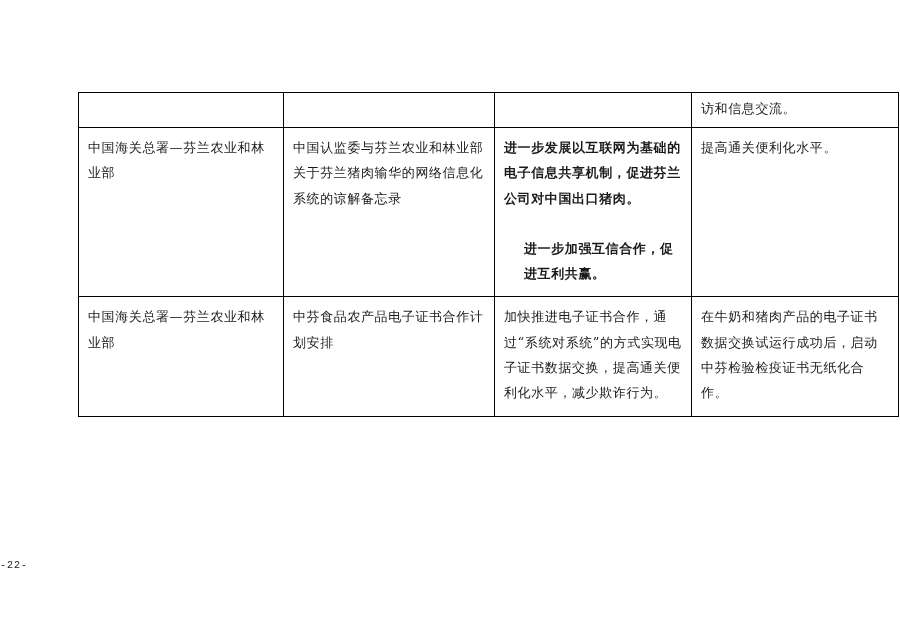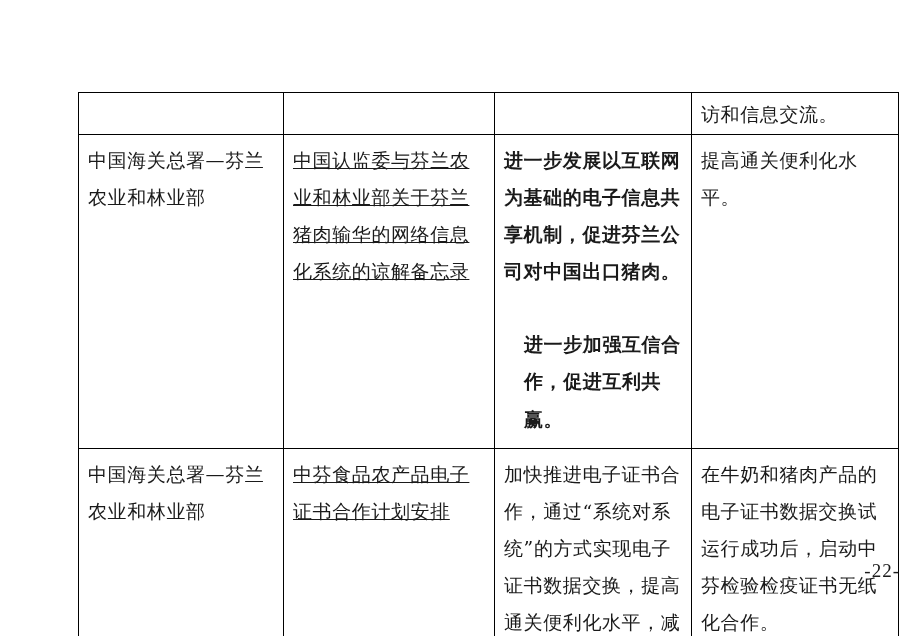--- a/index.html
+++ b/index.html
@@ -25,27 +25,27 @@
     left: 78px;
     top: 92px;
     width: 744px;
     border-collapse: collapse;
     table-layout: fixed;
   }
   .doc-table td {
     border: 1px solid #000000;
     vertical-align: top;
     padding: 7px 9px 10px 9px;
-    font-size: 19px;
+    font-size: 13px;
     line-height: 1.95;
     letter-spacing: 0.6px;
     font-family: "DejaVu Serif", "Liberation Serif", serif;
   }
   .col-a { width: 186px; }
-  .col-b { width: 192px; text-decoration: underline; }
+  .col-b { width: 192px; }
   .col-c { width: 178px; }
   .col-d { width: 188px; }
 
   
   tr.row-top td {
     height: 28px;
     padding-top: 4px;
     padding-bottom: 2px;
     line-height: 1.85;
   }
@@ -58,23 +58,23 @@
   }
   .para + .para {
     margin-top: 1.9em;
     margin-left: 20px;
   }
   .page-number {
     position: absolute;
     left: 0;
     right: 0;
     top: 560px;
-    text-align: right;
-    font-size: 19px;
-    font-family: Liberation Serif, serif;
+    text-align: left;
+    font-size: 10px;
+    font-family: Liberation Mono, monospace;
     letter-spacing: 1px;
     color: #1a1a1a;
   }
 </style>
 </head>
 <body>
 
 <div class="page">
 
   <table class="doc-table">

